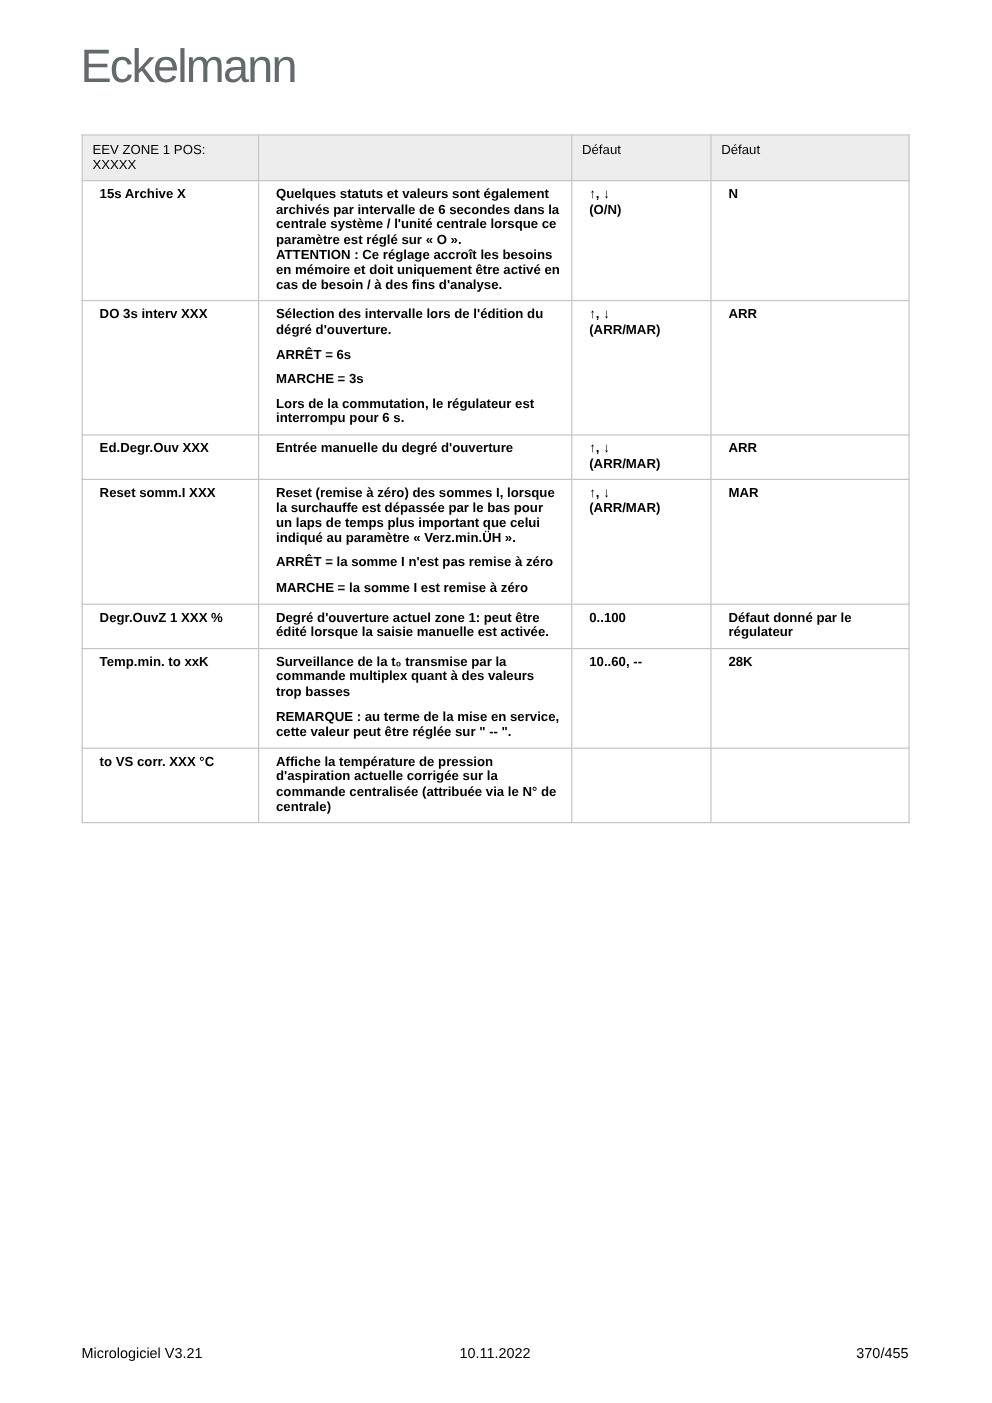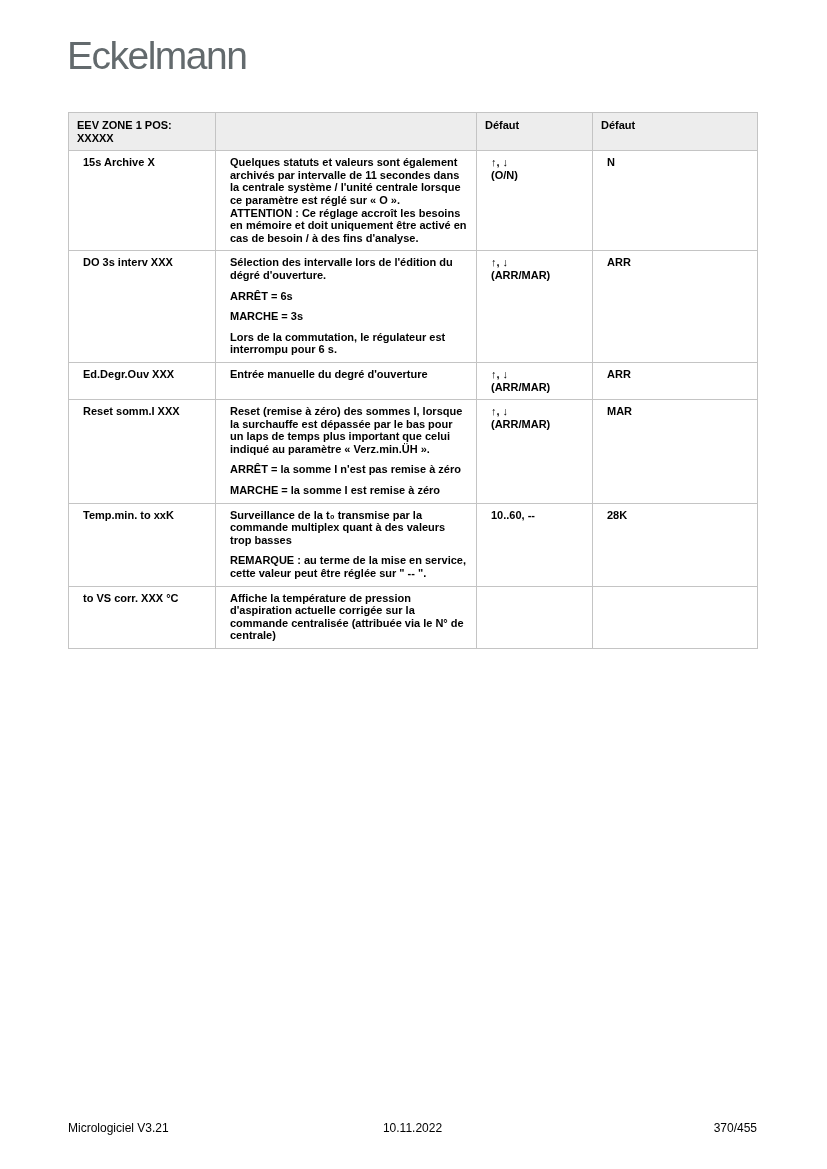--- a/index.html
+++ b/index.html
@@ -27,21 +27,21 @@
     border: 1px solid #c4c4c4;
     vertical-align: top;
     text-align: left;
     padding: 5px 8px 6px 14px;
     font-size: 11px;
     line-height: 12.6px;
     font-weight: bold;
   }
   table.params thead th {
     background: #ededed;
-    font-weight: bold;
+    font-weight: normal;
     padding: 6px 8px;
   }
   td.desc p { margin: 0 0 8px 0; white-space: pre-line; }
   td.desc p:last-child { margin-bottom: 0; }
   .pre { white-space: pre-line; }
   .footer {
     position: absolute; left: 68px; top: 1121px;
     width: 689px;
     display: flex;
     font-size: 12px;
@@ -68,21 +68,21 @@
       <th>EEV ZONE 1 POS: XXXXX</th>
       <th></th>
       <th>Défaut</th>
       <th>Défaut</th>
     </tr>
   </thead>
   <tbody>
     <tr>
       <td>15s Archive X</td>
       <td class="desc">
-        <p>Quelques statuts et valeurs sont également archivés par intervalle de 11 secondes dans la centrale système / l'unité centrale lorsque ce paramètre est réglé sur « O ».
+        <p>Quelques statuts et valeurs sont également archivés par intervalle de 6 secondes dans la centrale système / l'unité centrale lorsque ce paramètre est réglé sur « O ».
 ATTENTION : Ce réglage accroît les besoins en mémoire et doit uniquement être activé en cas de besoin / à des fins d'analyse.</p>
       </td>
       <td class="pre">↑, ↓
 (O/N)</td>
       <td>N</td>
     </tr>
     <tr>
       <td>DO 3s interv XXX</td>
       <td class="desc">
         <p>Sélection des intervalle lors de l'édition du dégré d'ouverture.</p>
@@ -108,20 +108,28 @@
       <td class="desc">
         <p>Reset (remise à zéro) des sommes I, lorsque la surchauffe est dépassée par le bas pour un laps de temps plus important que celui indiqué au paramètre « Verz.min.ÜH ».</p>
         <p>ARRÊT = la somme I n'est pas remise à zéro</p>
         <p>MARCHE = la somme I est remise à zéro</p>
       </td>
       <td class="pre">↑, ↓
 (ARR/MAR)</td>
       <td>MAR</td>
     </tr>
     <tr>
+      <td>Degr.OuvZ 1 XXX %</td>
+      <td class="desc">
+        <p>Degré d'ouverture actuel zone 1: peut être édité lorsque la saisie manuelle est activée.</p>
+      </td>
+      <td class="pre">0..100</td>
+      <td>Défaut donné par le régulateur</td>
+    </tr>
+    <tr>
       <td>Temp.min. to xxK</td>
       <td class="desc">
         <p>Surveillance de la t₀ transmise par la commande multiplex quant à des valeurs trop basses</p>
         <p>REMARQUE : au terme de la mise en service, cette valeur peut être réglée sur " -- ".</p>
       </td>
       <td class="pre">10..60, --</td>
       <td>28K</td>
     </tr>
     <tr>
       <td>to VS corr. XXX °C</td>

